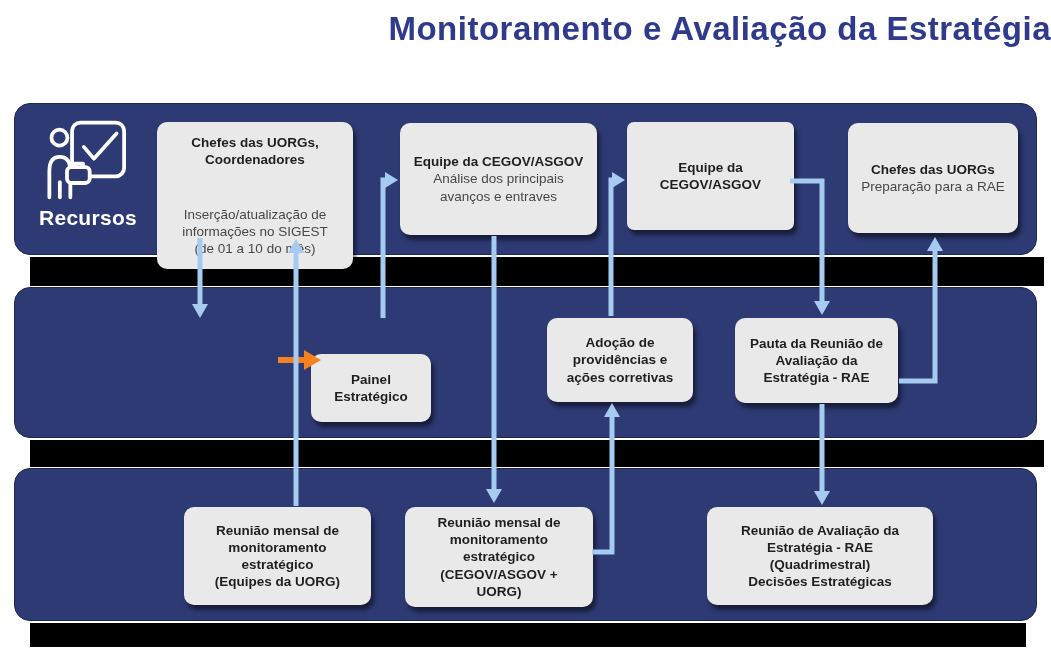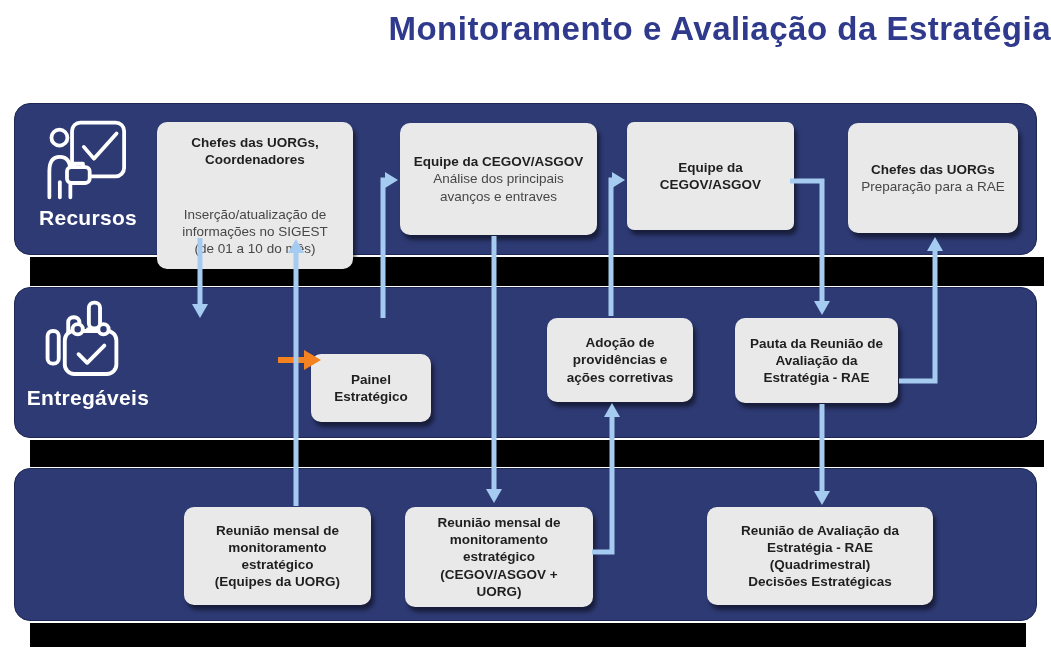--- a/index.html
+++ b/index.html
@@ -42,33 +42,20 @@
       <path d="M45,32 L57,46 L84,16"></path>
       <circle cx="16" cy="21" r="9.5"></circle>
       <path d="M4,92 V61 q0,-17 12.5,-17 q12.5,0 12.5,17 V92"></path>
       <path d="M16.5,92 V74"></path>
       <rect x="25" y="56" width="27" height="19" rx="5" fill="#2e3a74"></rect>
       <path d="M33,56 v-4 h11 v4"></path>
     </svg>
     <div class="lane-label">Recursos</div>
   </div>
 
-  <div class="lane-head" style="left:26px;top:300px;width:124px;">
-    <svg width="86" height="86" viewBox="0 0 100 100" fill="none" stroke="#ffffff" stroke-width="4.5" stroke-linecap="round" stroke-linejoin="round">
-      <rect x="3" y="36" width="13" height="38" rx="6"></rect>
-      <rect x="27" y="20" width="13" height="26" rx="6"></rect>
-      <rect x="51" y="3" width="13" height="30" rx="6"></rect>
-      <rect x="23" y="36" width="60" height="50" rx="11" fill="#2e3a74"></rect>
-      <circle cx="38" cy="34" r="6" fill="#2e3a74"></circle>
-      <circle cx="68" cy="34" r="6" fill="#2e3a74"></circle>
-      <path d="M50,34 h7"></path>
-      <path d="M39,63 l10,10 l20,-20"></path>
-    </svg>
-    <div class="lane-label">Entregáveis</div>
-  </div>
 
 
   <div class="node" style="left:157px;top:122px;width:196px;height:147px;gap:38px;">
     <span class="node-title">Chefes das UORGs,
 Coordenadores</span>
     <span class="node-body">Inserção/atualização de
 informações no SIGEST
 (de 01 a 10 do mês)</span>
   </div>
   <div class="node" style="left:400px;top:123px;width:197px;height:112px;">

